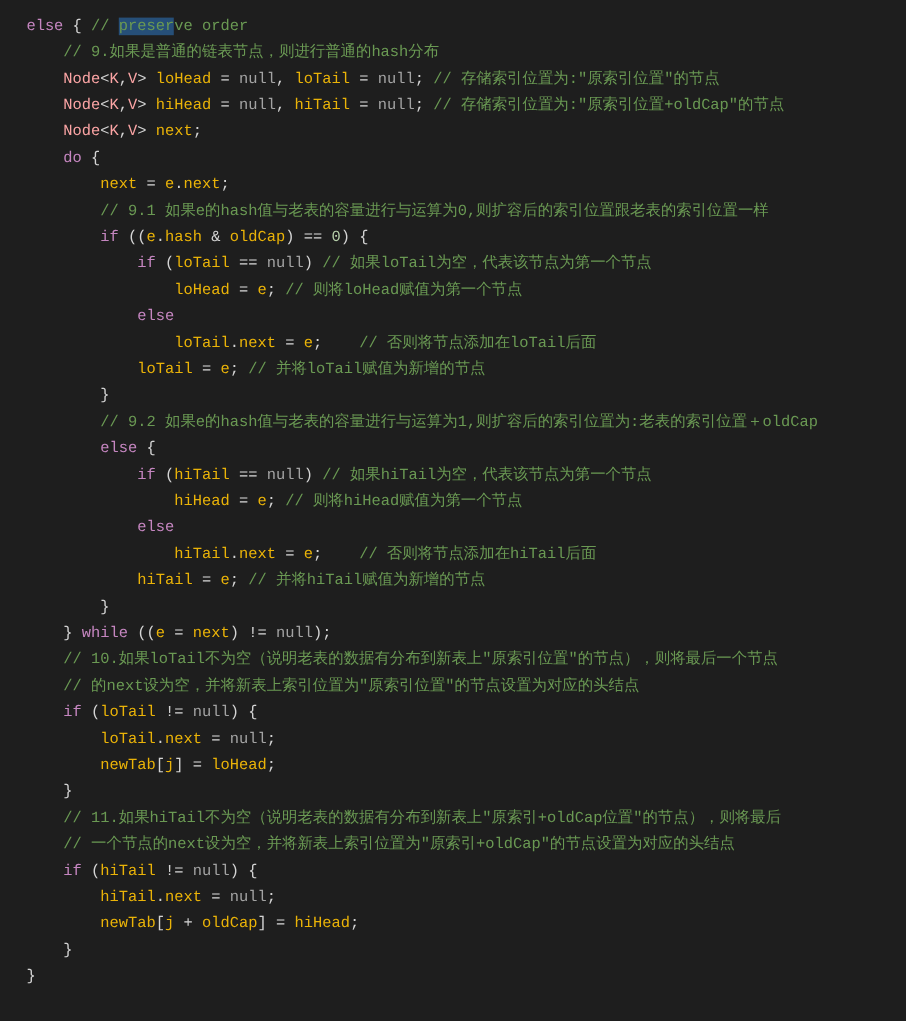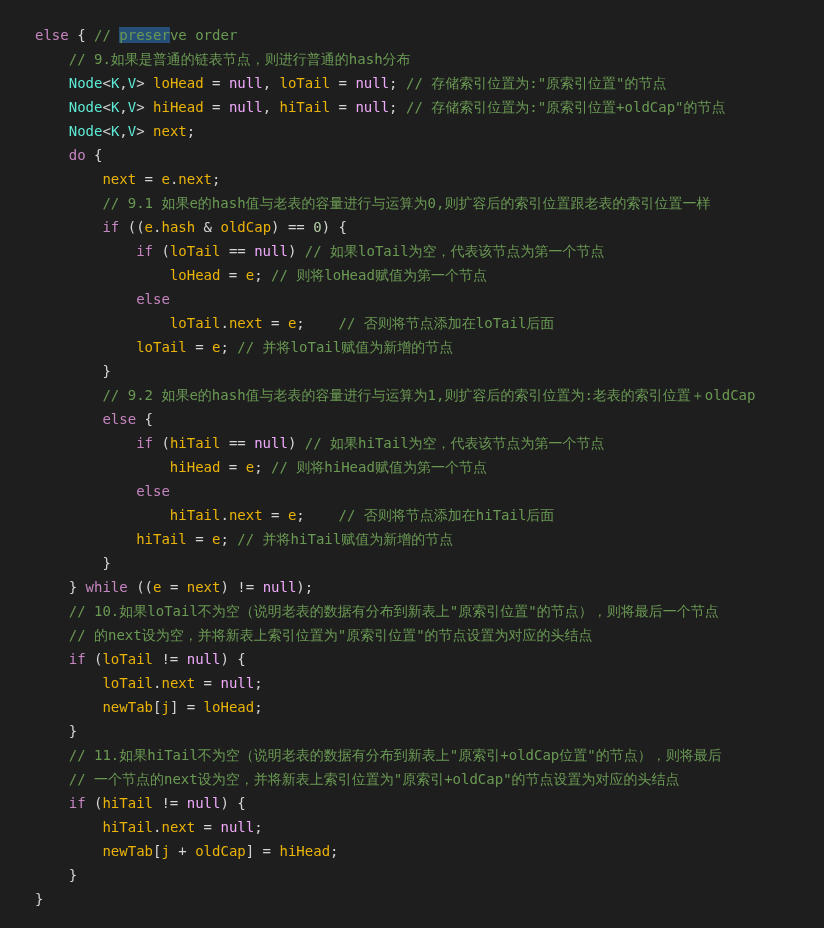--- a/index.html
+++ b/index.html
@@ -7,29 +7,30 @@
     background:#1e1e1e;
     color:#d4d4d4;
     font-family:Consolas,'Courier New',monospace;
     font-size:14px;
     line-height:24px;
     width:824px;
     height:928px;
     overflow:hidden;
   }
   pre {
-    margin:15px;
+    margin:4px;
     padding:8px 0 0 0;
     white-space:pre;
+    font-family:Liberation Mono, monospace;
   }
   .tok-kw   { color:#c586c0; }
-  .tok-type { color:#5eead4; }
+  .tok-type { color:#fca5a5; }
   .tok-var  { color:#eab308; }
   .tok-num  { color:#b5cea8; }
-  .tok-null { color:#f0abfc; }
+  .tok-null { color:#a3a3a3; }
   .tok-cmt  { color:#6a9953; }
   .tok-punc { color:#d4d4d4; }
   .sel { background:#264f78; }
   .line { display:block; padding-left:20px; }
 </style>
 </head>
 <body>
 
 <pre id="code-block"><span class="line"><span class="tok-kw">else</span><span class="tok-punc"> { </span><span class="tok-cmt">// </span><span class="tok-cmt sel">preser</span><span class="tok-cmt">ve order</span></span><span class="line"><span>    </span><span class="tok-cmt">// 9.如果是普通的链表节点，则进行普通的hash分布</span></span><span class="line"><span>    </span><span class="tok-type">Node</span><span class="tok-punc">&lt;</span><span class="tok-type">K</span><span class="tok-punc">,</span><span class="tok-type">V</span><span class="tok-punc">&gt; </span><span class="tok-var">loHead</span><span class="tok-punc"> = </span><span class="tok-null">null</span><span class="tok-punc">, </span><span class="tok-var">loTail</span><span class="tok-punc"> = </span><span class="tok-null">null</span><span class="tok-punc">; </span><span class="tok-cmt">// 存储索引位置为:"原索引位置"的节点</span></span><span class="line"><span>    </span><span class="tok-type">Node</span><span class="tok-punc">&lt;</span><span class="tok-type">K</span><span class="tok-punc">,</span><span class="tok-type">V</span><span class="tok-punc">&gt; </span><span class="tok-var">hiHead</span><span class="tok-punc"> = </span><span class="tok-null">null</span><span class="tok-punc">, </span><span class="tok-var">hiTail</span><span class="tok-punc"> = </span><span class="tok-null">null</span><span class="tok-punc">; </span><span class="tok-cmt">// 存储索引位置为:"原索引位置+oldCap"的节点</span></span><span class="line"><span>    </span><span class="tok-type">Node</span><span class="tok-punc">&lt;</span><span class="tok-type">K</span><span class="tok-punc">,</span><span class="tok-type">V</span><span class="tok-punc">&gt; </span><span class="tok-var">next</span><span class="tok-punc">;</span></span><span class="line"><span>    </span><span class="tok-kw">do</span><span class="tok-punc"> {</span></span><span class="line"><span>        </span><span class="tok-var">next</span><span class="tok-punc"> = </span><span class="tok-var">e</span><span class="tok-punc">.</span><span class="tok-var">next</span><span class="tok-punc">;</span></span><span class="line"><span>        </span><span class="tok-cmt">// 9.1 如果e的hash值与老表的容量进行与运算为0,则扩容后的索引位置跟老表的索引位置一样</span></span><span class="line"><span>        </span><span class="tok-kw">if</span><span class="tok-punc"> ((</span><span class="tok-var">e</span><span class="tok-punc">.</span><span class="tok-var">hash</span><span class="tok-punc"> &amp; </span><span class="tok-var">oldCap</span><span class="tok-punc">) == </span><span class="tok-num">0</span><span class="tok-punc">) {</span></span><span class="line"><span>            </span><span class="tok-kw">if</span><span class="tok-punc"> (</span><span class="tok-var">loTail</span><span class="tok-punc"> == </span><span class="tok-null">null</span><span class="tok-punc">) </span><span class="tok-cmt">// 如果loTail为空，代表该节点为第一个节点</span></span><span class="line"><span>                </span><span class="tok-var">loHead</span><span class="tok-punc"> = </span><span class="tok-var">e</span><span class="tok-punc">; </span><span class="tok-cmt">// 则将loHead赋值为第一个节点</span></span><span class="line"><span>            </span><span class="tok-kw">else</span></span><span class="line"><span>                </span><span class="tok-var">loTail</span><span class="tok-punc">.</span><span class="tok-var">next</span><span class="tok-punc"> = </span><span class="tok-var">e</span><span class="tok-punc">;    </span><span class="tok-cmt">// 否则将节点添加在loTail后面</span></span><span class="line"><span>            </span><span class="tok-var">loTail</span><span class="tok-punc"> = </span><span class="tok-var">e</span><span class="tok-punc">; </span><span class="tok-cmt">// 并将loTail赋值为新增的节点</span></span><span class="line"><span>        </span><span class="tok-punc">}</span></span><span class="line"><span>        </span><span class="tok-cmt">// 9.2 如果e的hash值与老表的容量进行与运算为1,则扩容后的索引位置为:老表的索引位置＋oldCap</span></span><span class="line"><span>        </span><span class="tok-kw">else</span><span class="tok-punc"> {</span></span><span class="line"><span>            </span><span class="tok-kw">if</span><span class="tok-punc"> (</span><span class="tok-var">hiTail</span><span class="tok-punc"> == </span><span class="tok-null">null</span><span class="tok-punc">) </span><span class="tok-cmt">// 如果hiTail为空，代表该节点为第一个节点</span></span><span class="line"><span>                </span><span class="tok-var">hiHead</span><span class="tok-punc"> = </span><span class="tok-var">e</span><span class="tok-punc">; </span><span class="tok-cmt">// 则将hiHead赋值为第一个节点</span></span><span class="line"><span>            </span><span class="tok-kw">else</span></span><span class="line"><span>                </span><span class="tok-var">hiTail</span><span class="tok-punc">.</span><span class="tok-var">next</span><span class="tok-punc"> = </span><span class="tok-var">e</span><span class="tok-punc">;    </span><span class="tok-cmt">// 否则将节点添加在hiTail后面</span></span><span class="line"><span>            </span><span class="tok-var">hiTail</span><span class="tok-punc"> = </span><span class="tok-var">e</span><span class="tok-punc">; </span><span class="tok-cmt">// 并将hiTail赋值为新增的节点</span></span><span class="line"><span>        </span><span class="tok-punc">}</span></span><span class="line"><span>    </span><span class="tok-punc">} </span><span class="tok-kw">while</span><span class="tok-punc"> ((</span><span class="tok-var">e</span><span class="tok-punc"> = </span><span class="tok-var">next</span><span class="tok-punc">) != </span><span class="tok-null">null</span><span class="tok-punc">);</span></span><span class="line"><span>    </span><span class="tok-cmt">// 10.如果loTail不为空（说明老表的数据有分布到新表上"原索引位置"的节点），则将最后一个节点</span></span><span class="line"><span>    </span><span class="tok-cmt">// 的next设为空，并将新表上索引位置为"原索引位置"的节点设置为对应的头结点</span></span><span class="line"><span>    </span><span class="tok-kw">if</span><span class="tok-punc"> (</span><span class="tok-var">loTail</span><span class="tok-punc"> != </span><span class="tok-null">null</span><span class="tok-punc">) {</span></span><span class="line"><span>        </span><span class="tok-var">loTail</span><span class="tok-punc">.</span><span class="tok-var">next</span><span class="tok-punc"> = </span><span class="tok-null">null</span><span class="tok-punc">;</span></span><span class="line"><span>        </span><span class="tok-var">newTab</span><span class="tok-punc">[</span><span class="tok-var">j</span><span class="tok-punc">] = </span><span class="tok-var">loHead</span><span class="tok-punc">;</span></span><span class="line"><span>    </span><span class="tok-punc">}</span></span><span class="line"><span>    </span><span class="tok-cmt">// 11.如果hiTail不为空（说明老表的数据有分布到新表上"原索引+oldCap位置"的节点），则将最后</span></span><span class="line"><span>    </span><span class="tok-cmt">// 一个节点的next设为空，并将新表上索引位置为"原索引+oldCap"的节点设置为对应的头结点</span></span><span class="line"><span>    </span><span class="tok-kw">if</span><span class="tok-punc"> (</span><span class="tok-var">hiTail</span><span class="tok-punc"> != </span><span class="tok-null">null</span><span class="tok-punc">) {</span></span><span class="line"><span>        </span><span class="tok-var">hiTail</span><span class="tok-punc">.</span><span class="tok-var">next</span><span class="tok-punc"> = </span><span class="tok-null">null</span><span class="tok-punc">;</span></span><span class="line"><span>        </span><span class="tok-var">newTab</span><span class="tok-punc">[</span><span class="tok-var">j</span><span class="tok-punc"> + </span><span class="tok-var">oldCap</span><span class="tok-punc">] = </span><span class="tok-var">hiHead</span><span class="tok-punc">;</span></span><span class="line"><span>    </span><span class="tok-punc">}</span></span><span class="line"><span class="tok-punc">}</span></span></pre>
 

